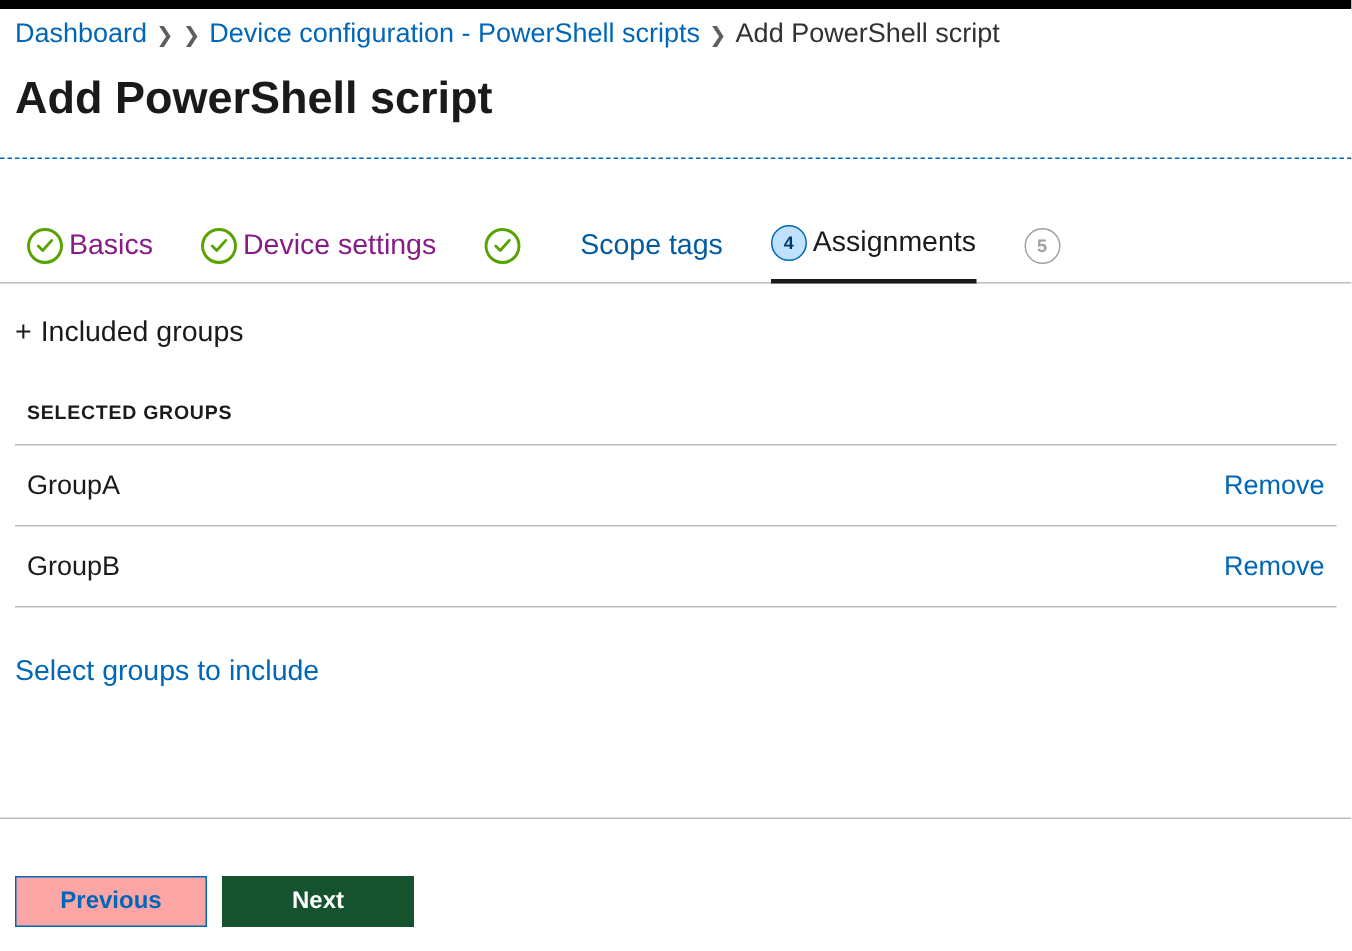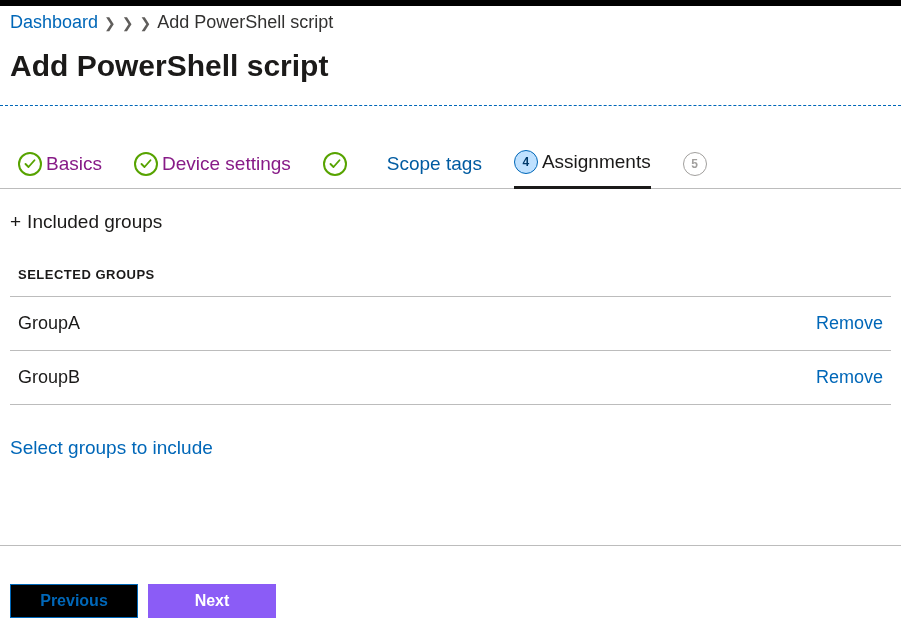--- a/index.html
+++ b/index.html
@@ -153,40 +153,41 @@
     }
     .btn {
       width: 128px;
       height: 34px;
       font-size: 16px;
       font-weight: 600;
       cursor: pointer;
       border: none;
     }
     .btn.secondary {
-      background: #000000;
+      background: #fca5a5;
       color: #0067b8;
       border: 1px solid #0067b8;
     }
     .btn.primary {
-      background: #8b5cf6;
+      background: #14532d;
       color: #fff;
     }
   </style>
 </head>
 <body>
 
 
 
 <div class="topbar"></div>
 
 <nav class="breadcrumb">
   <a>Dashboard</a>
   <span class="sep">❯</span>
   <span class="sep">❯</span>
+  <a>Device configuration - PowerShell scripts</a>
   <span class="sep">❯</span>
   <span class="current">Add PowerShell script</span>
 </nav>
 
 <h1 class="page-title">Add PowerShell script</h1>
 
 <div class="dashed-line"></div>
 
 <div class="tabs">
   <div class="tab done">

